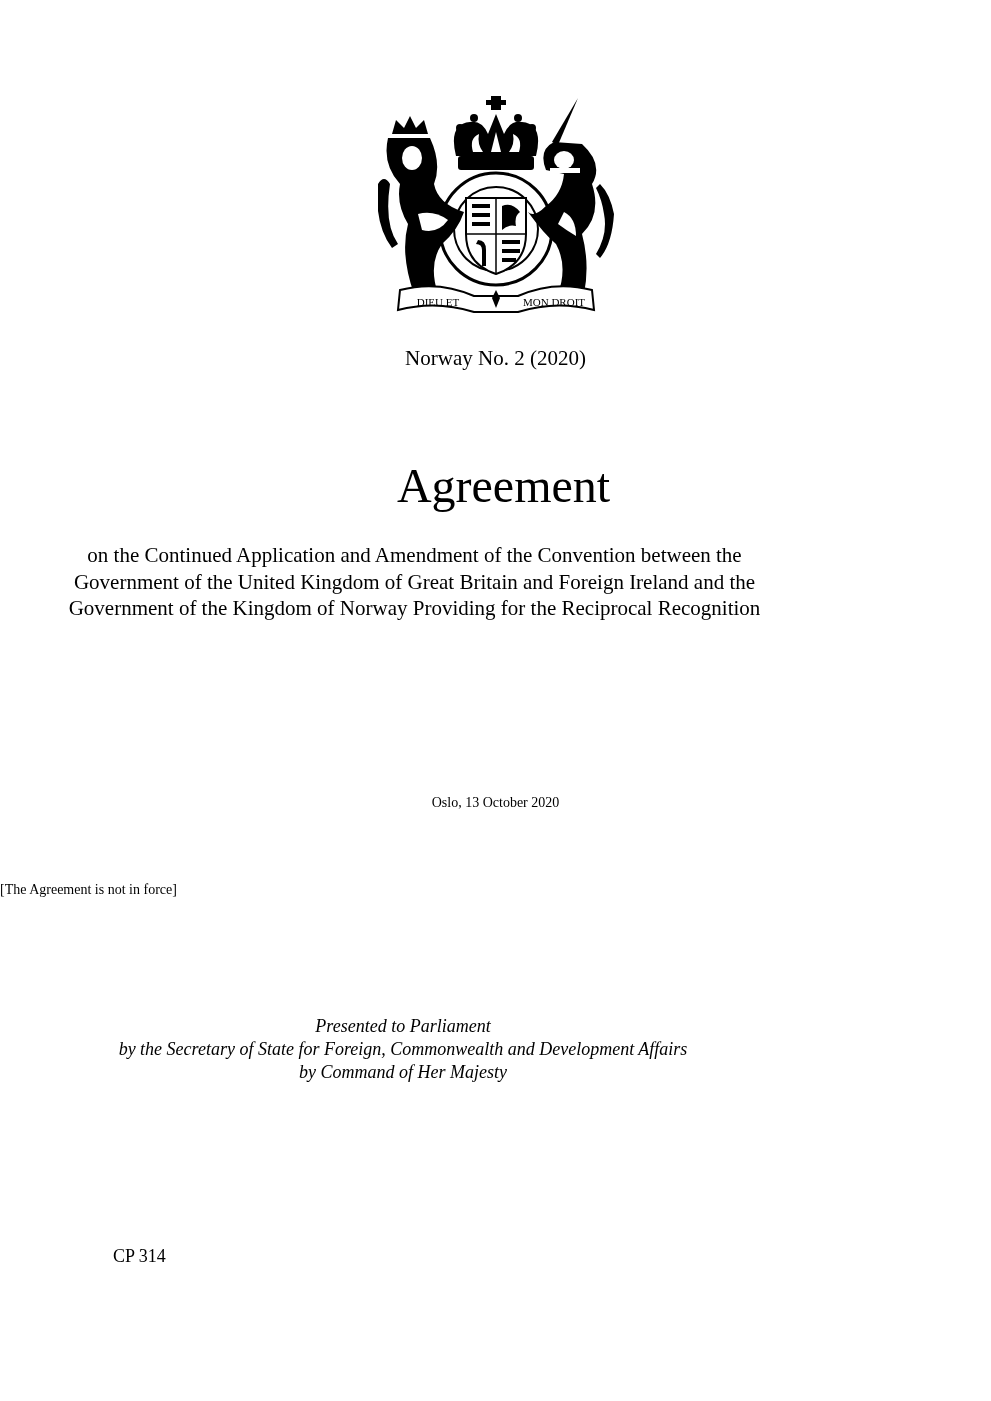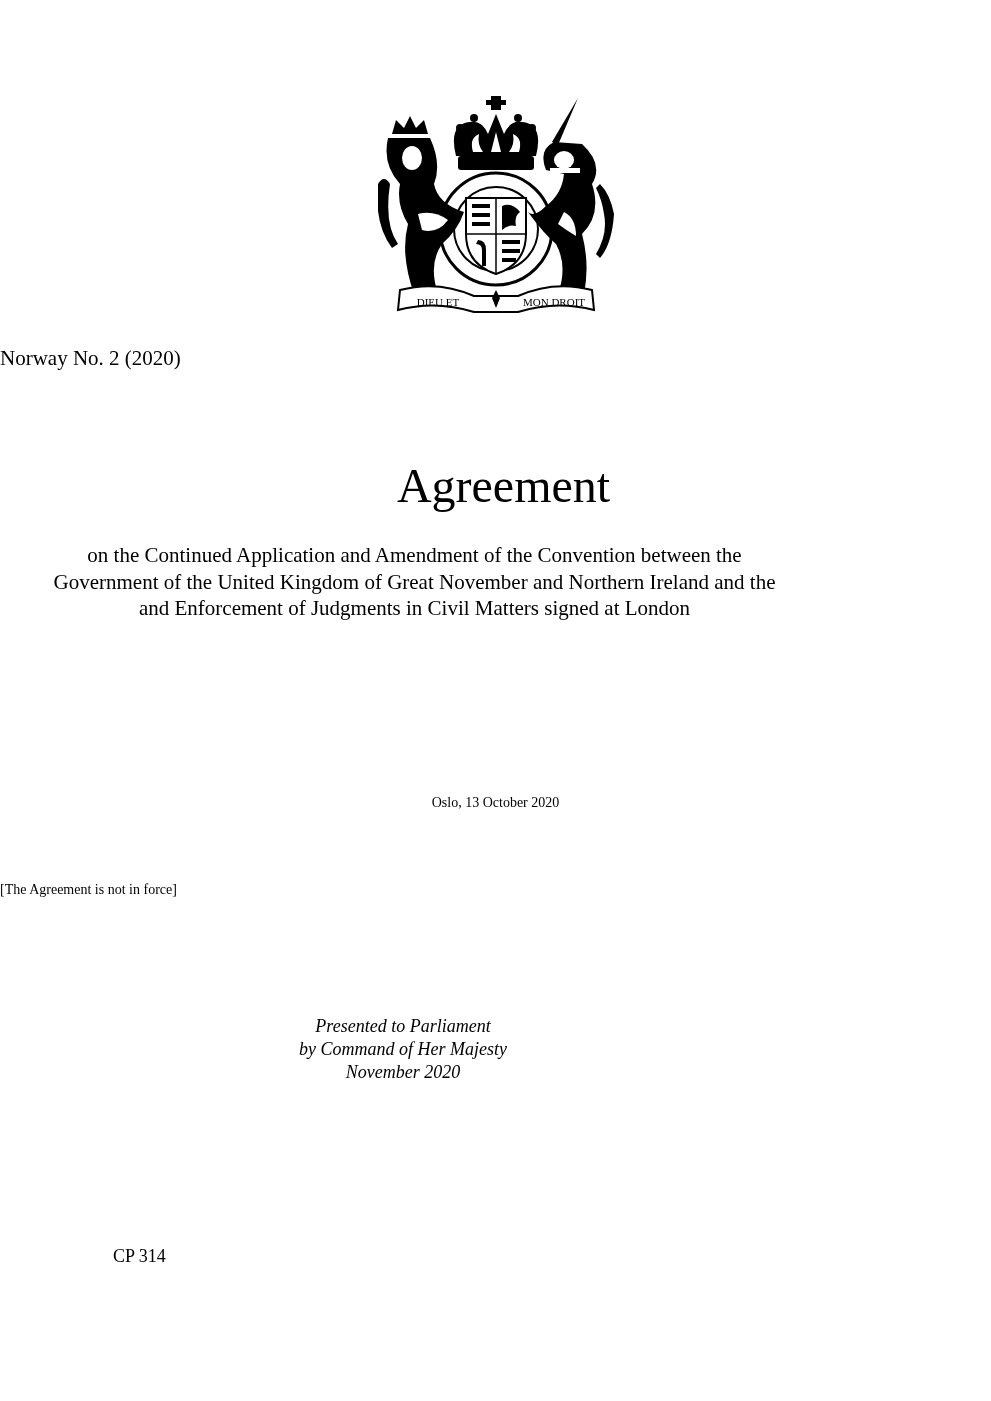--- a/index.html
+++ b/index.html
@@ -20,21 +20,21 @@
       left: 378px;
       top: 94px;
       width: 236px;
       height: 220px;
     }
     .series {
       position: absolute;
       top: 345px;
       left: 0;
       width: 991px;
-      text-align: left;
+      text-align: center;
       font-size: 21px;
       line-height: 26px;
     }
     .title {
       position: absolute;
       top: 456px;
       left: 0;
       width: 991px;
       text-align: center;
       font-size: 48px;
@@ -155,27 +155,27 @@
     <path d="M118 196 l4 8 l-4 10 l-4 -10 z" fill="#000"></path>
   </svg>
 </div>
 
 <div class="series">Norway No. 2 (2020)</div>
 
 <div class="title">Agreement</div>
 
 <div class="subtitle">
   <span>on the Continued Application and Amendment of the Convention between the</span>
-  <span>Government of the United Kingdom of Great November and Northern Ireland and the</span>
-  <span>and Enforcement of Judgments in Civil Matters signed at London</span>
+  <span>Government of the United Kingdom of Great Britain and Foreign Ireland and the</span>
+  <span>Government of the Kingdom of Norway Providing for the Reciprocal Recognition</span>
 </div>
 
 <div class="place-date">Oslo, 13 October 2020</div>
 
 <div class="status">[The Agreement is not in force]</div>
 
 <div class="presented">
   <span>Presented to Parliament</span>
+  <span>by the Secretary of State for Foreign, Commonwealth and Development Affairs</span>
   <span>by Command of Her Majesty</span>
-  <span>November 2020</span>
 </div>
 
 <div class="cp-number">CP 314</div>
 
 </body></html>

